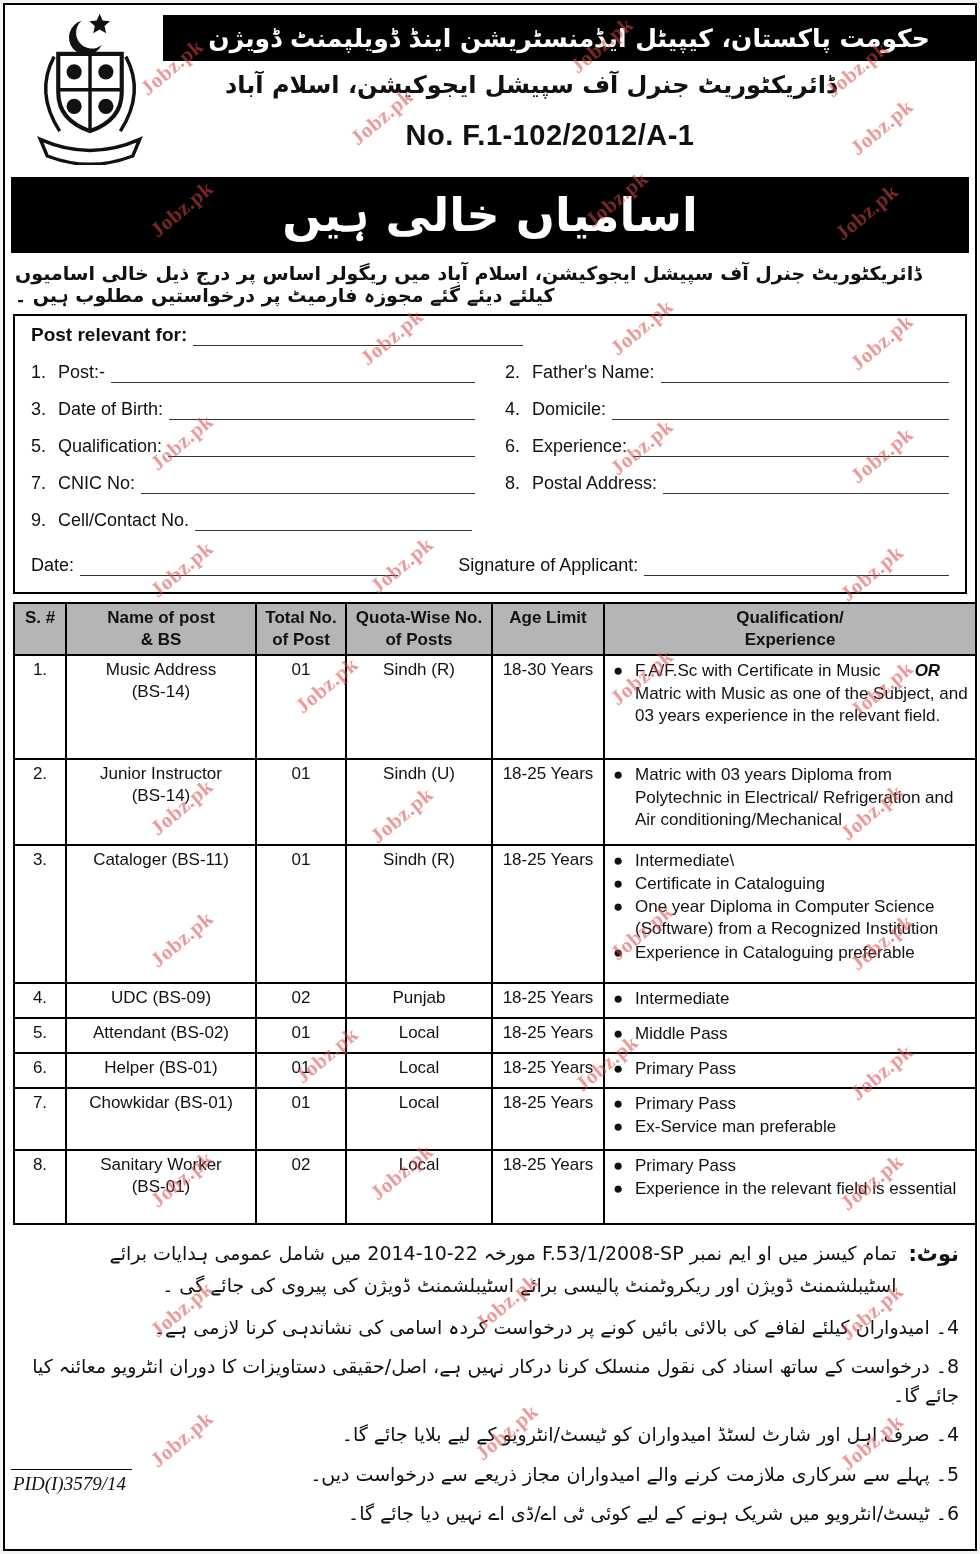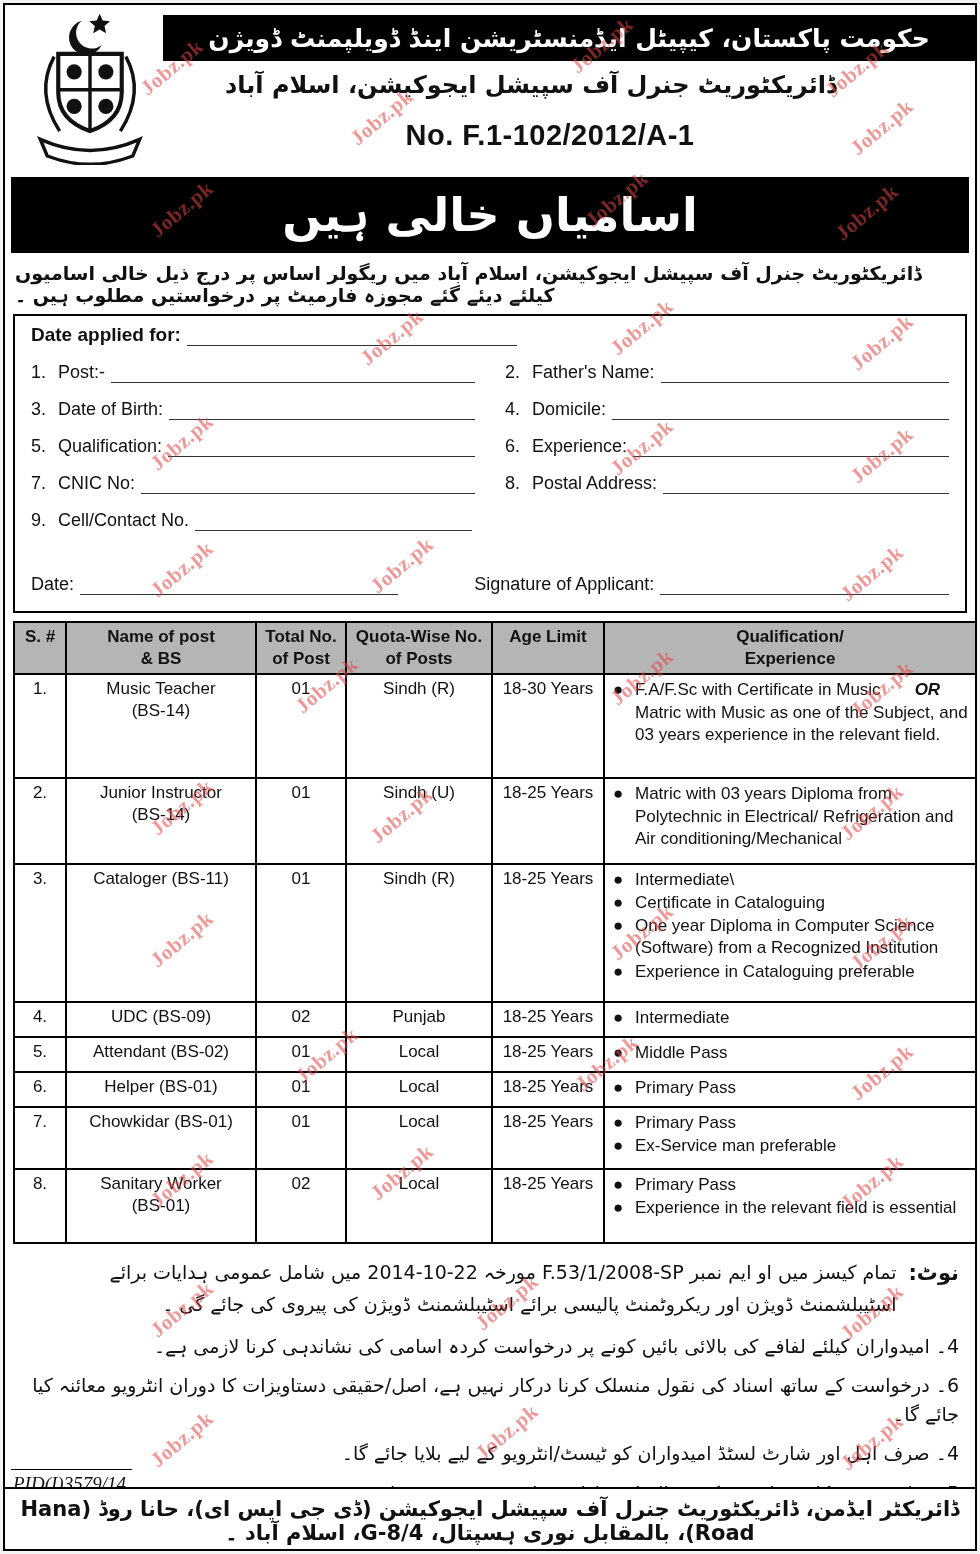--- a/index.html
+++ b/index.html
@@ -33,21 +33,21 @@
   .formbox{margin:8px 8px 0;border:2px solid #000;padding:8px 16px 16px;font-size:18px}
   .fb-title{display:flex;align-items:flex-end;font-weight:bold;font-size:19px}
   .fb-title .ul{flex:0 0 330px}
   .ul{border-bottom:1.5px solid #333;height:1em;margin-left:6px}
   .frow{display:flex;gap:30px;margin-top:16px}
   .fitem{display:flex;flex:1;align-items:flex-end}
   .fitem .num{margin-right:12px;flex:0 0 auto}
   .fitem .lab{flex:0 0 auto}
   .fitem .ul{flex:1}
   .half{flex:0 0 48%}
-  .fsig{display:flex;gap:76px;margin-top:43px}
+  .fsig{display:flex;gap:60px;margin-top:24px}
   .fsig .date{flex:0 0 40%}
   .fsig .sig{flex:1}
 
   
   .posts{width:964px;margin:8px 8px 0;border-collapse:collapse;font-size:17px;table-layout:fixed}
   .posts th,.posts td{border:2px solid #000;padding:3px 6px;vertical-align:top;line-height:1.3}
   .posts th{background:#b5b5b5;text-align:center;white-space:pre-line;font-size:17px}
   .posts td{text-align:center}
   .posts td.qual{text-align:left;padding-left:8px;padding-right:4px}
   .qline{display:flex;margin:1px 0}
@@ -141,21 +141,21 @@
   </div>
 
   <div class="banner">
     <span class="t urdu">اسامیاں خالی ہیں</span>
   </div>
 
   <div class="intro urdu">ڈائریکٹوریٹ جنرل آف سپیشل ایجوکیشن، اسلام آباد میں ریگولر اساس پر درج ذیل خالی اسامیوں کیلئے دیئے گئے مجوزہ فارمیٹ پر درخواستیں مطلوب ہیں ۔</div>
 
   <div class="formbox">
     <div class="fb-title">
-      <span>Date applied for:</span>
+      <span>Post relevant for:</span>
       <span class="ul"></span>
     </div>
     <div class="frow">
       <div class="fitem">
         <span class="num">1.</span>
         <span class="lab">Post:-</span>
         <span class="ul"></span>
       </div>
       <div class="fitem">
         <span class="num">2.</span>
@@ -238,21 +238,21 @@
 of Posts</th>
         <th>Age Limit</th>
         <th>Qualification/
 Experience</th>
       </tr>
     </thead>
     <tbody>
       <tr class="r1">
         <td>1.</td>
         <td>
-          <div>Music Teacher</div>
+          <div>Music Address</div>
           <div>(BS-14)</div>
         </td>
         <td>01</td>
         <td>Sindh (R)</td>
         <td>18-30 Years</td>
         <td class="qual">
           <div class="qline">
               <span class="qb">●</span>
             <span class="qt"><span>F.A/F.Sc with Certificate in Music</span><span class="qor">OR</span></span>
             </div>
@@ -396,23 +396,22 @@
     </tbody>
   </table>
 
   <div class="note urdu">
     <span class="nl">نوٹ:</span>
     <span class="nt">تمام کیسز میں او ایم نمبر F.53/1/2008-SP مورخہ 22-10-2014 میں شامل عمومی ہدایات برائے اسٹیبلشمنٹ ڈویژن اور ریکروٹمنٹ پالیسی برائے اسٹیبلشمنٹ ڈویژن کی پیروی کی جائے گی ۔</span>
   </div>
 
   <div class="nlist urdu">
     <div class="ni">4۔ امیدواران کیلئے لفافے کی بالائی بائیں کونے پر درخواست کردہ اسامی کی نشاندہی کرنا لازمی ہے۔</div>
-    <div class="ni">6۔ درخواست کے ساتھ اسناد کی نقول منسلک کرنا درکار نہیں ہے، اصل/حقیقی دستاویزات کا دوران انٹرویو معائنہ کیا جائے گا۔</div>
+    <div class="ni">8۔ درخواست کے ساتھ اسناد کی نقول منسلک کرنا درکار نہیں ہے، اصل/حقیقی دستاویزات کا دوران انٹرویو معائنہ کیا جائے گا۔</div>
     <div class="ni">4۔ صرف اہل اور شارٹ لسٹڈ امیدواران کو ٹیسٹ/انٹرویو کے لیے بلایا جائے گا۔</div>
     <div class="ni">5۔ پہلے سے سرکاری ملازمت کرنے والے امیدواران مجاز ذریعے سے درخواست دیں۔</div>
     <div class="ni">6۔ ٹیسٹ/انٹرویو میں شریک ہونے کے لیے کوئی ٹی اے/ڈی اے نہیں دیا جائے گا۔</div>
 
   </div>
 
   <div class="pid">PID(I)3579/14</div>
-  <div class="address urdu">ڈائریکٹر ایڈمن، ڈائریکٹوریٹ جنرل آف سپیشل ایجوکیشن (ڈی جی ایس ای)، حانا روڈ (Hana Road)، بالمقابل نوری ہسپتال، G-8/4، اسلام آباد ۔</div>
 
 </div>
 
 </body></html>

